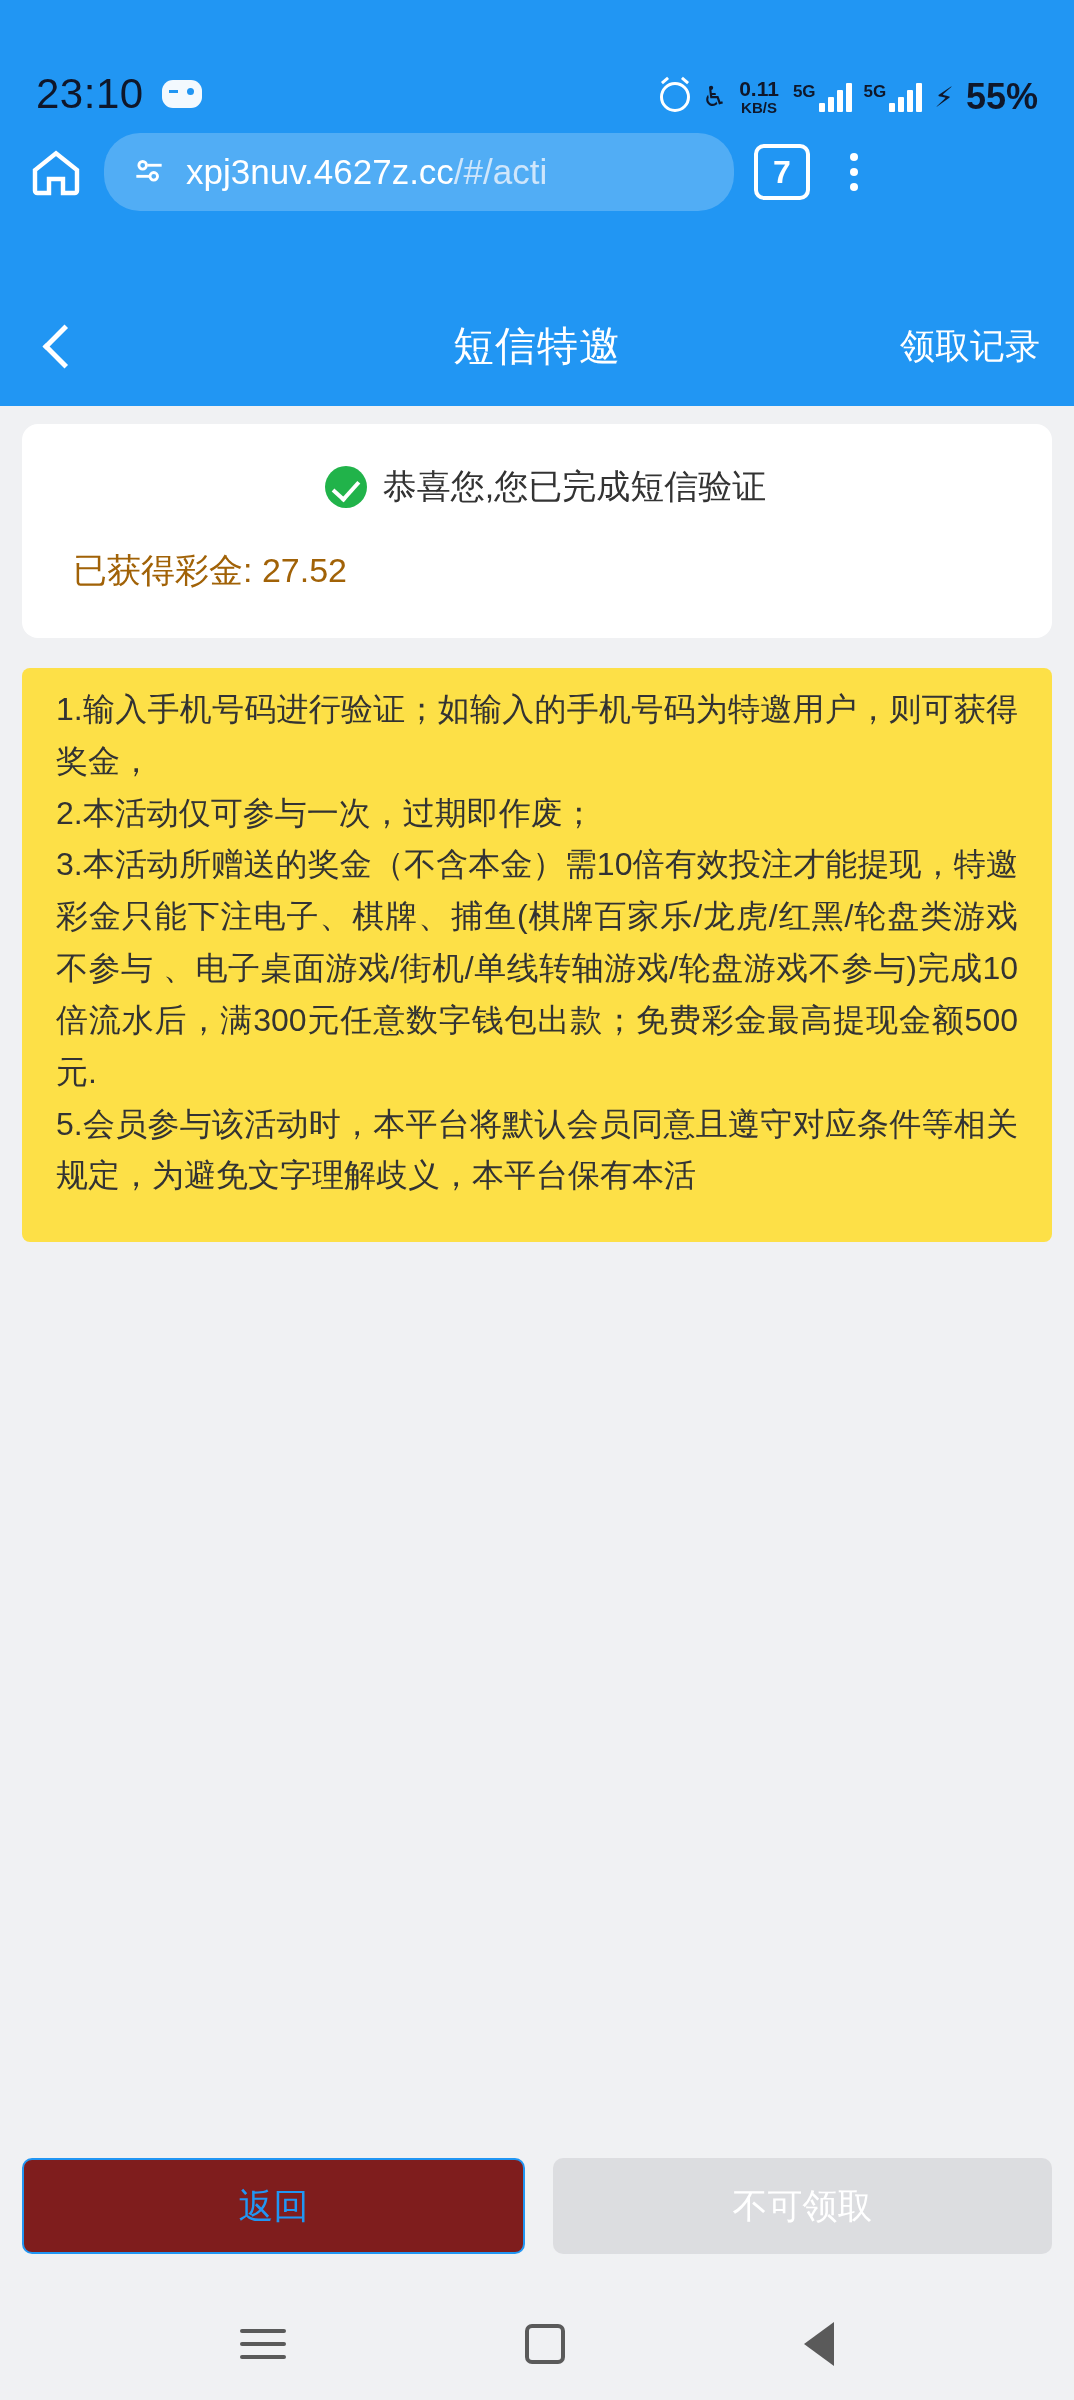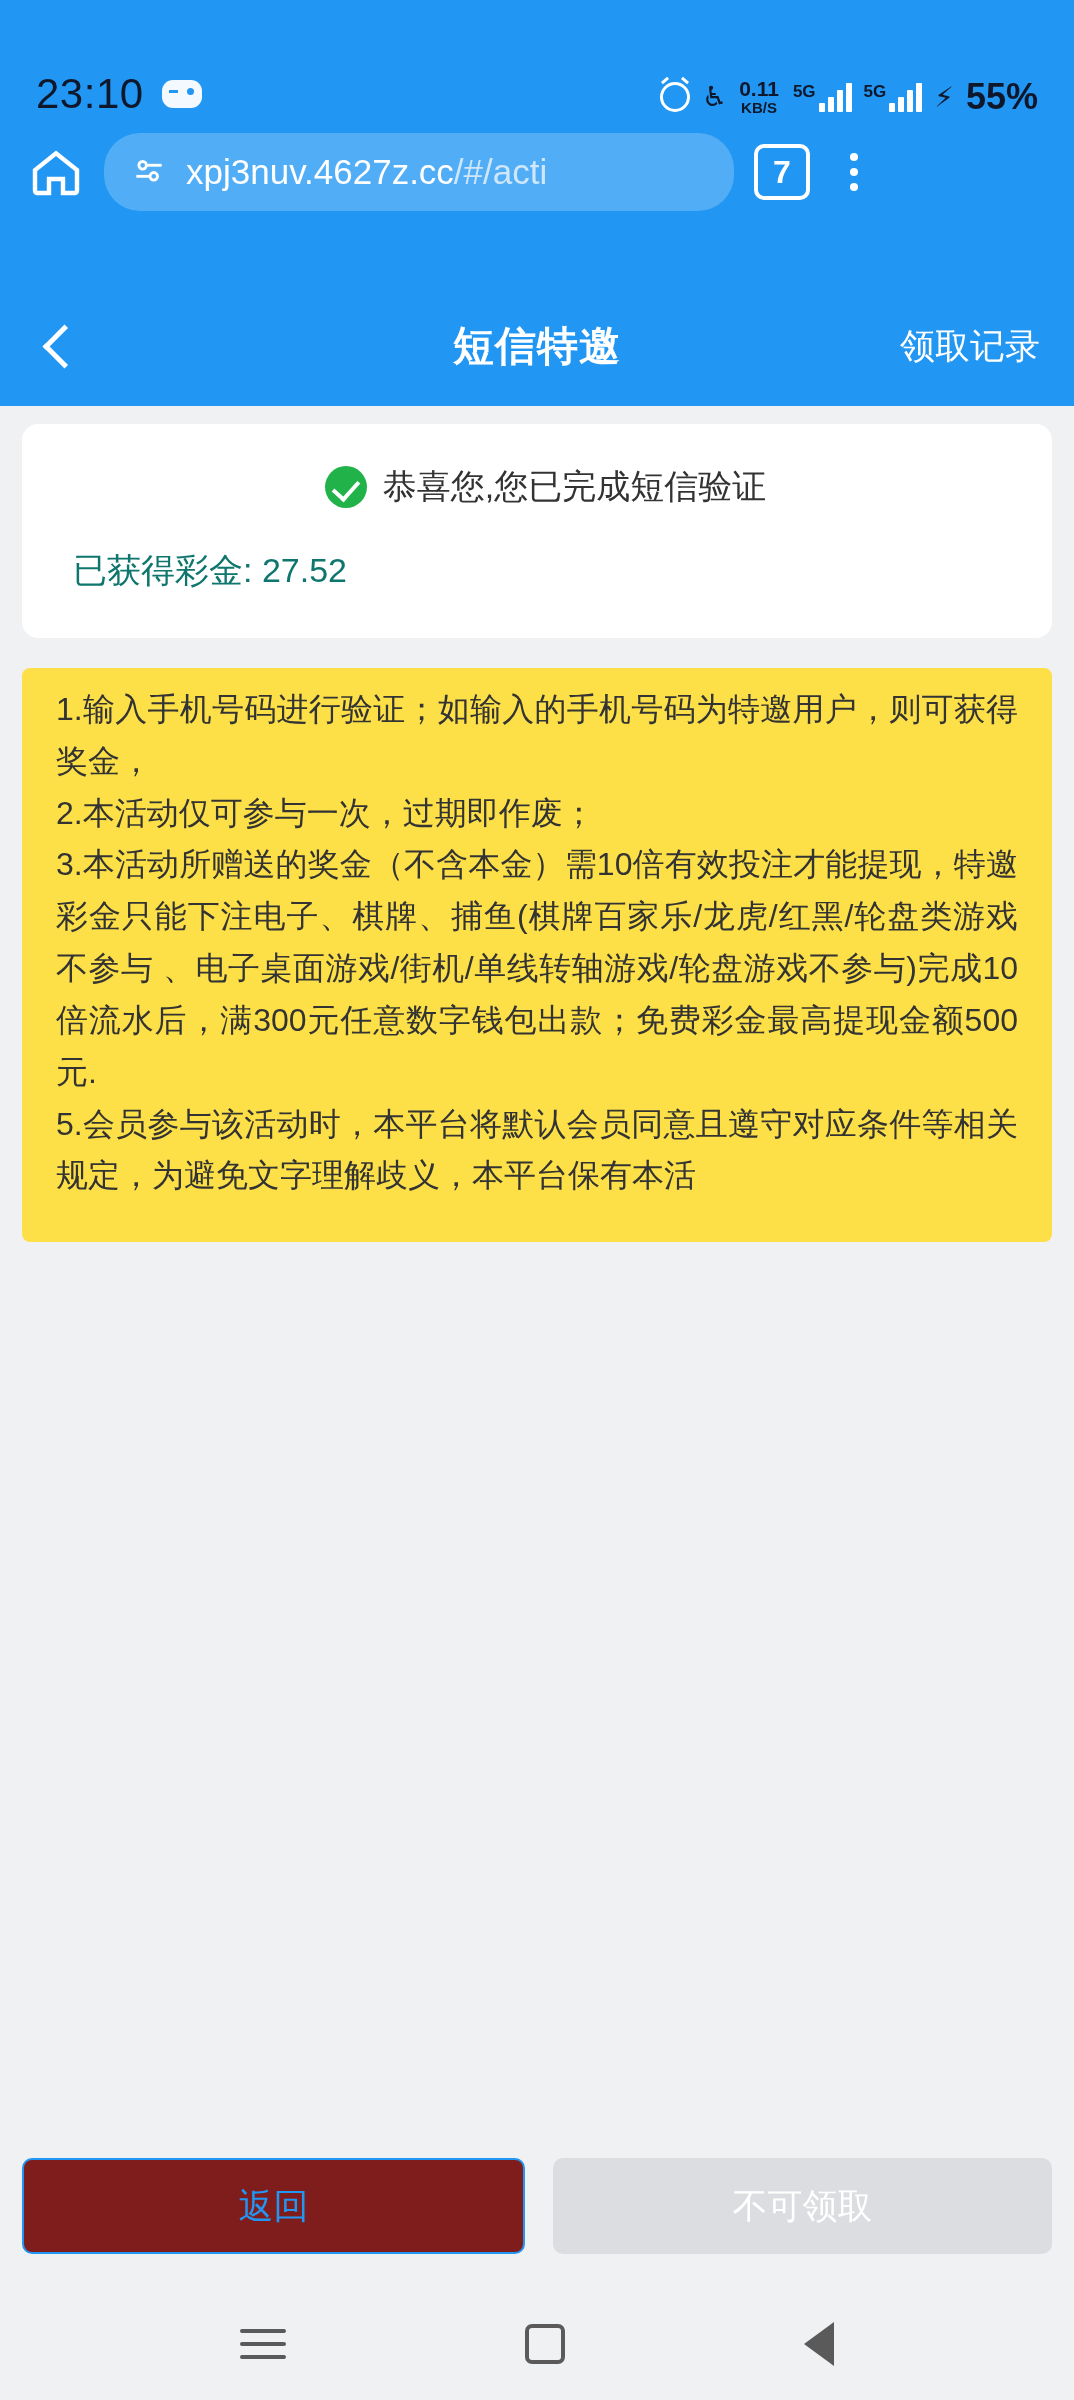--- a/index.html
+++ b/index.html
@@ -207,21 +207,21 @@
     border-left: 5px solid #fff;
     border-bottom: 5px solid #fff;
     transform: rotate(45deg);
   }
   .page-title {
     position: absolute;
     left: 0; right: 0;
     text-align: center;
     color: #fff;
     font-size: 41px;
-    font-weight: 700;
+    font-weight: 400;
     letter-spacing: 1px;
     pointer-events: none;
   }
   .record-link {
     margin-left: auto;
     color: #fff;
     font-size: 35px;
     z-index: 2;
   }
 
@@ -260,21 +260,21 @@
     border-right: 4px solid #fff;
     border-bottom: 4px solid #fff;
     transform: rotate(42deg);
   }
   .success-text {
     font-size: 34px;
     color: #333333;
   }
   .amount-text {
     font-size: 34px;
-    color: #0f766e;
+    color: #a16207;
   }
 
   .rules {
     background: #fde047;
     border-radius: 8px;
     padding: 16px 34px 40px 34px;
   }
   .rules p {
     font-size: 32px;
     line-height: 1.62;

